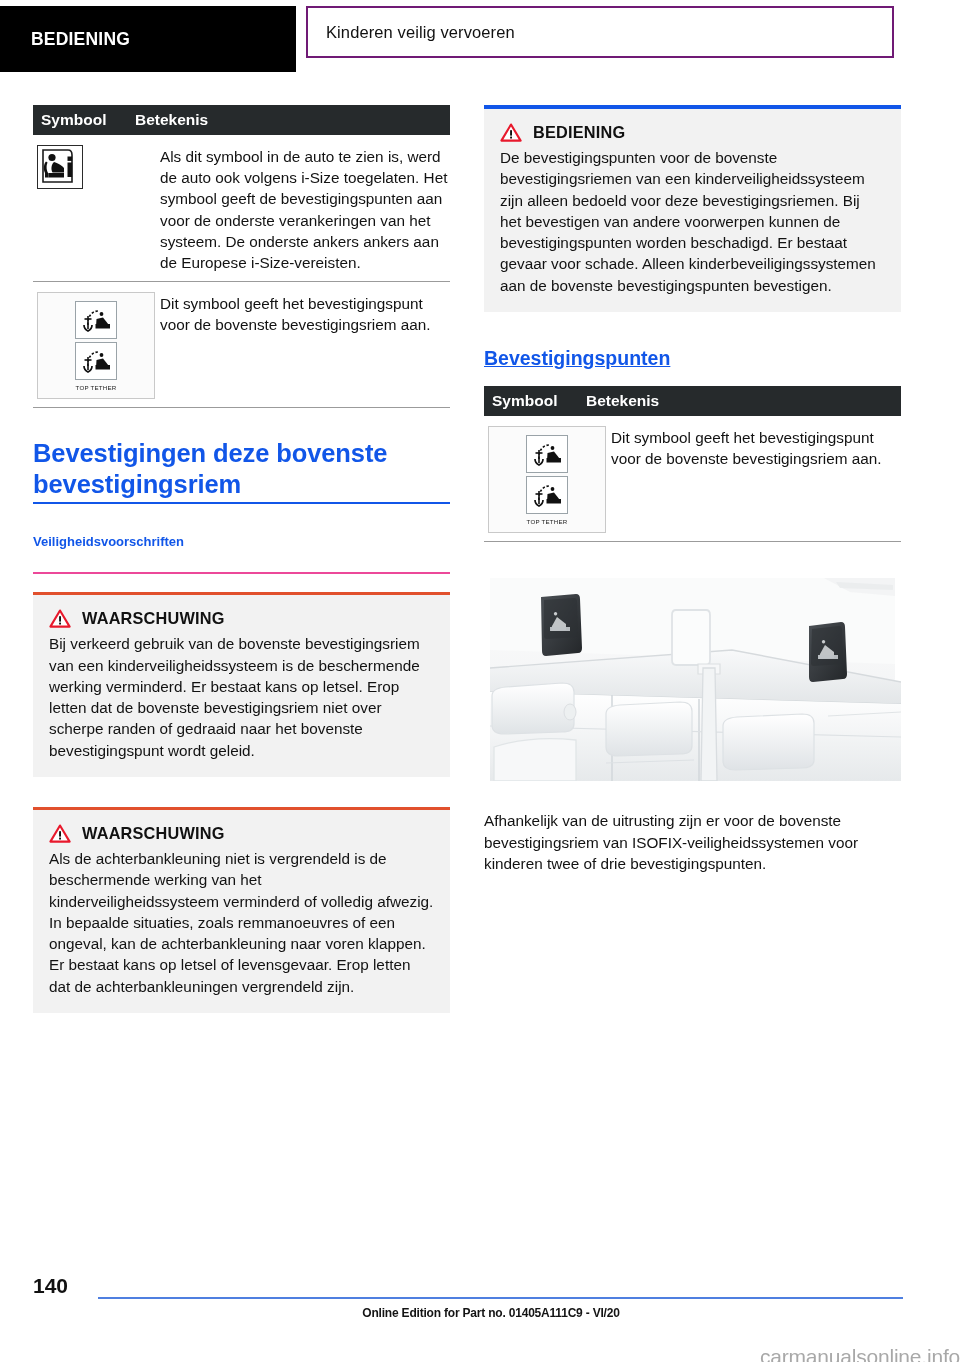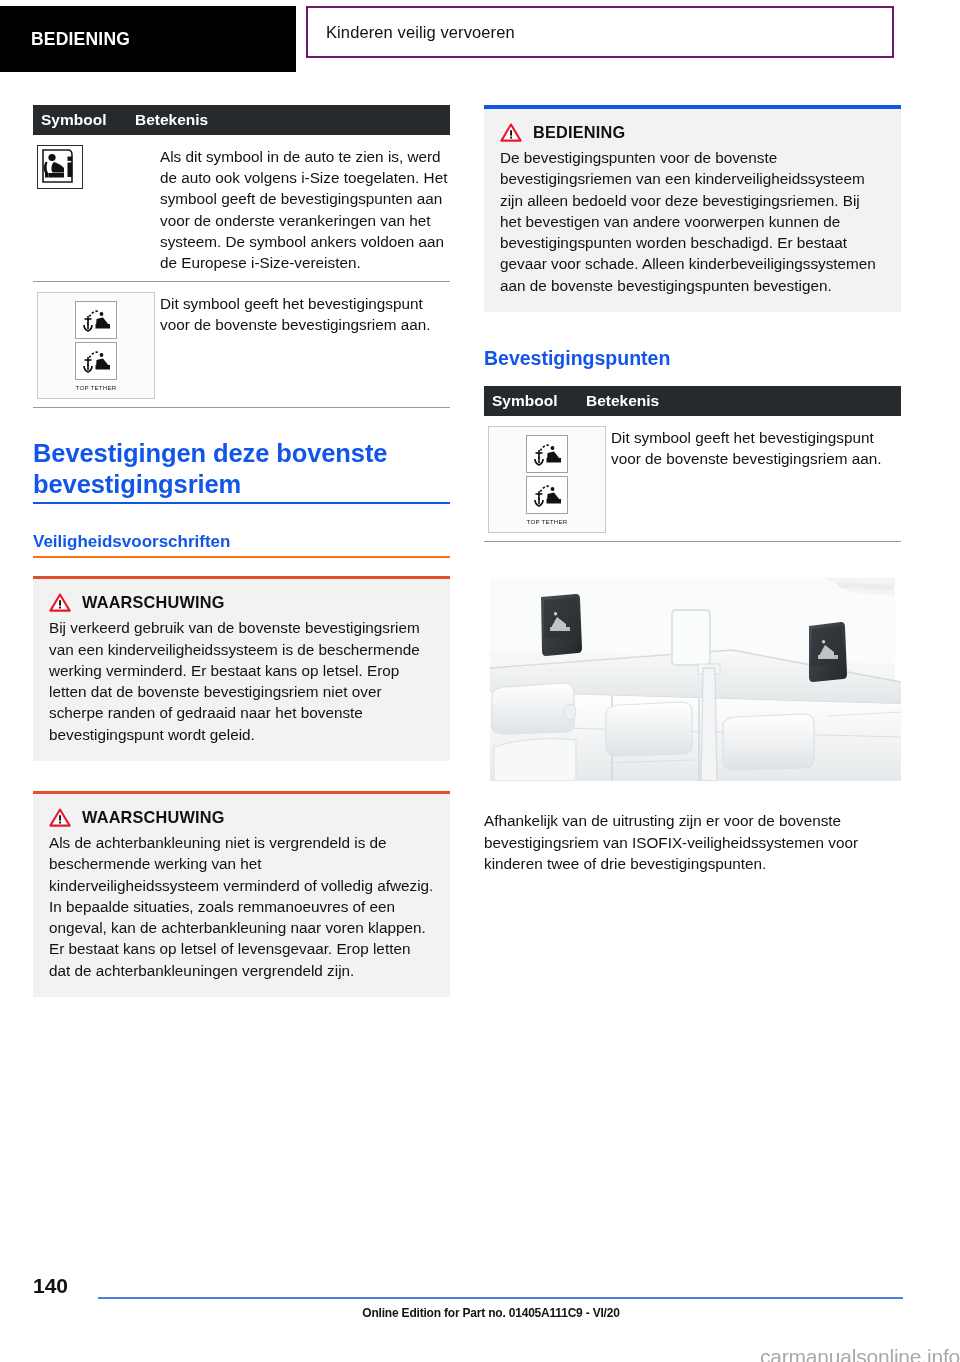--- a/index.html
+++ b/index.html
@@ -164,36 +164,37 @@
     line-height: 31px;
     letter-spacing: -0.1px;
     margin: 0;
     padding-bottom: 2px;
     border-bottom: 2px solid #1156e8;
     width: 417px;
     box-sizing: border-box;
   }
   .h2 {
     color: #1156e8;
-    font-size: 17px;
+    font-size: 13px;
     font-weight: bold;
     line-height: 24px;
     margin: 0;
-    padding-bottom: 2px;
-    border-bottom: 2px solid #f97316;
+    padding-bottom: 18px;
+    border-bottom: 2px solid #ec4899;
     width: 417px;
     box-sizing: border-box;
   }
   .h2-plain {
     color: #1156e8;
     font-size: 19.5px;
     font-weight: bold;
     line-height: 24px;
     margin: 0;
     width: 417px;
+    text-decoration: underline;
   }
 
   
   .box {
     background: #f2f2f2;
     width: 417px;
     box-sizing: border-box;
     padding: 14px 16px 16px 16px;
   }
   .box-warn  { border-top: 3px solid #e1502d; }
@@ -317,21 +318,21 @@
             <path d="M9.5 16.5 C8 20 8.5 25 10.5 27.5 L10.5 31.5 L7 31.5 L7 27
                      C5.2 23.5 5.6 18 8 15.5 Z" fill="#111"></path>
             <path d="M10.5 27 L26 27 L26 31.5 L10.5 31.5 Z" fill="#111"></path>
             <path d="M17.5 16.5 C20.5 17.5 24 19.5 26 22 L26 26.5 L14.5 26.5
                      C12.5 23 13.5 18 16 16 Z" fill="#111"></path>
             <rect x="29.5" y="16.5" width="4.6" height="14.5" fill="#111"></rect>
             <rect x="29.5" y="10.5" width="4.6" height="4.4" fill="#111"></rect>
           </svg>
         </div>
       </div>
-      <div class="cell-mean">Als dit symbool in de auto te zien is, werd de auto ook volgens i-Size toegelaten. Het symbool geeft de bevestigingspunten aan voor de onderste verankeringen van het systeem. De symbool ankers voldoen aan de Europese i-Size-vereisten.</div>
+      <div class="cell-mean">Als dit symbool in de auto te zien is, werd de auto ook volgens i-Size toegelaten. Het symbool geeft de bevestigingspunten aan voor de onderste verankeringen van het systeem. De onderste ankers ankers aan de Europese i-Size-vereisten.</div>
     </div>
 
     <div class="tbl-row">
       <div class="cell-sym">
         <div class="tt-box">
           <div class="tt-icon-frame">
             <svg width="34" height="30" viewBox="0 0 34 30" aria-hidden="true">
               <path d="M9 20 C8 12 13 6 19 6" fill="none" stroke="#111" stroke-width="1.6" stroke-dasharray="2.4 1.8"></path>
               <path d="M9 11 L9 24" stroke="#111" stroke-width="1.6"></path>
               <path d="M5.5 14 L12.5 14" stroke="#111" stroke-width="1.6"></path>

